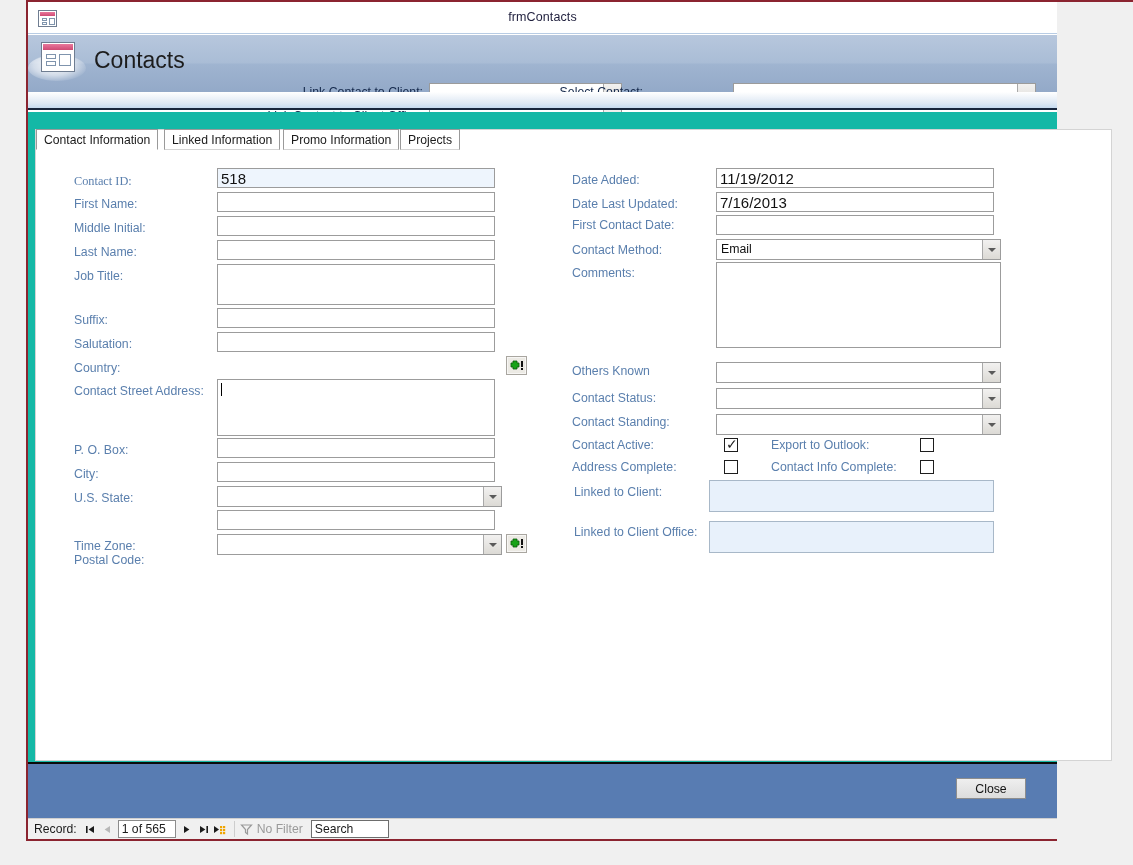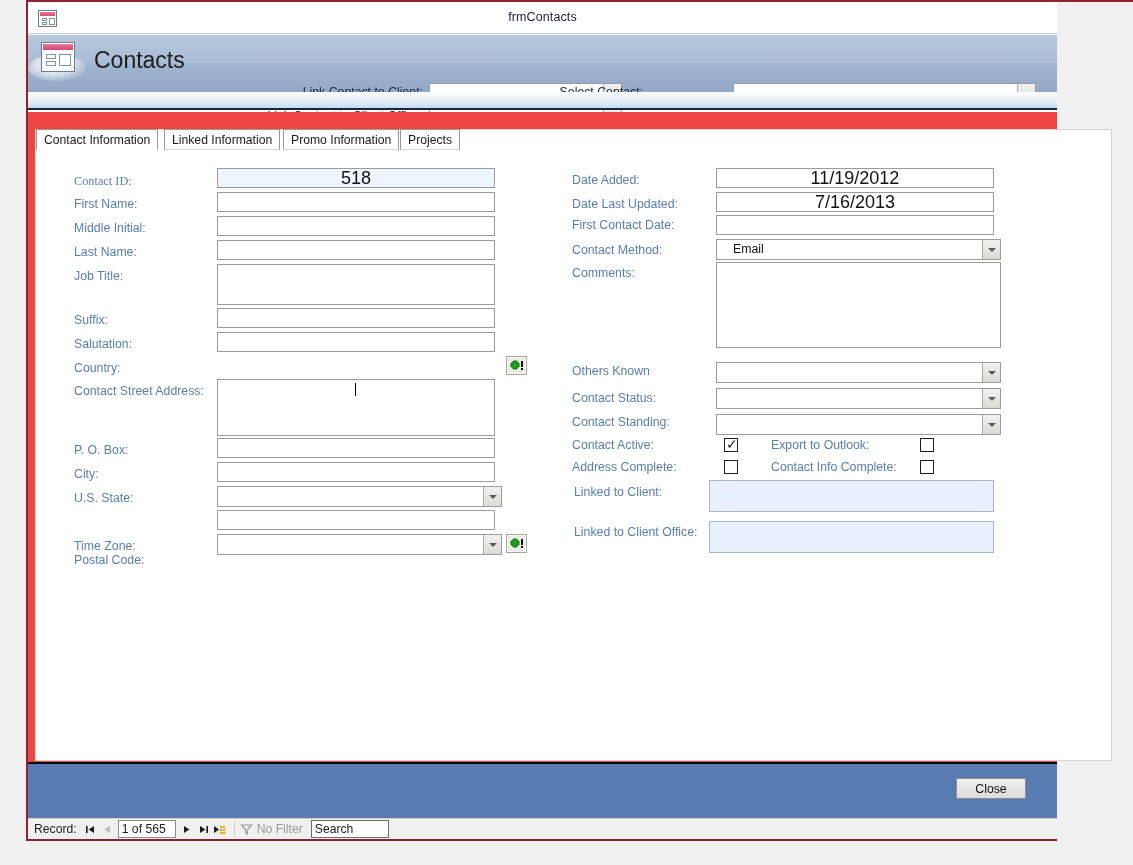--- a/index.html
+++ b/index.html
@@ -143,21 +143,21 @@
     width: 100%; height: 18px;
     background: linear-gradient(to bottom, #ffffff 0%, #eef3f9 35%, #dde8f4 70%, #c8dcf0 97%, #b3cce6 100%);
     border-bottom: 2px solid #17263d;
   }
 
   
   .detail {
     position: absolute;
     left: 0; top: 110px;
     width: 100%; height: 650px;
-    background: #ef4444;
+    background: #14b8a6;
   }
 
   
   .tabctl {
     position: absolute;
     left: 7px; top: 17px;
     width: 1077px; height: 632px;
     border: 1px solid #d4d4d4;
     background: #ffffff;
   }
@@ -188,27 +188,26 @@
   .lbl {
     position: absolute;
     font-size: 12.3px;
     color: #5a7fad;
     white-space: nowrap;
   }
   .txt {
     position: absolute;
     background: #ffffff;
     border: 1px solid #9c9c9c;
-    font-size: 18px;
+    font-size: 15px;
     color: #111111;
     padding: 1px 3px;
     line-height: 17px;
     overflow: hidden;
     white-space: nowrap;
-    text-align: center;
   }
   .txt.readonly { background: #eef5fd; }
   .txt.linked   { background: #e8f1fb; border-color: #a8b8c8; }
   .txt.multiline { white-space: pre-wrap; line-height: 15px; }
   .txt.caret::before {
     content: "";
     display: inline-block;
     width: 1px; height: 13px;
     background: #000;
     vertical-align: -2px;
@@ -218,21 +217,21 @@
   .combo {
     position: absolute;
     background: #ffffff;
     border: 1px solid #9c9c9c;
     height: 21px;
     font-size: 12.3px;
     color: #111111;
   }
   .combo .cval {
     position: absolute;
-    left: 16px; top: 1px; right: 20px;
+    left: 4px; top: 1px; right: 20px;
     line-height: 17px;
     white-space: nowrap;
     overflow: hidden;
   }
 
   .chk {
     position: absolute;
     width: 14px; height: 14px;
     border: 1px solid #1d1d1d;
     background: #ffffff;

